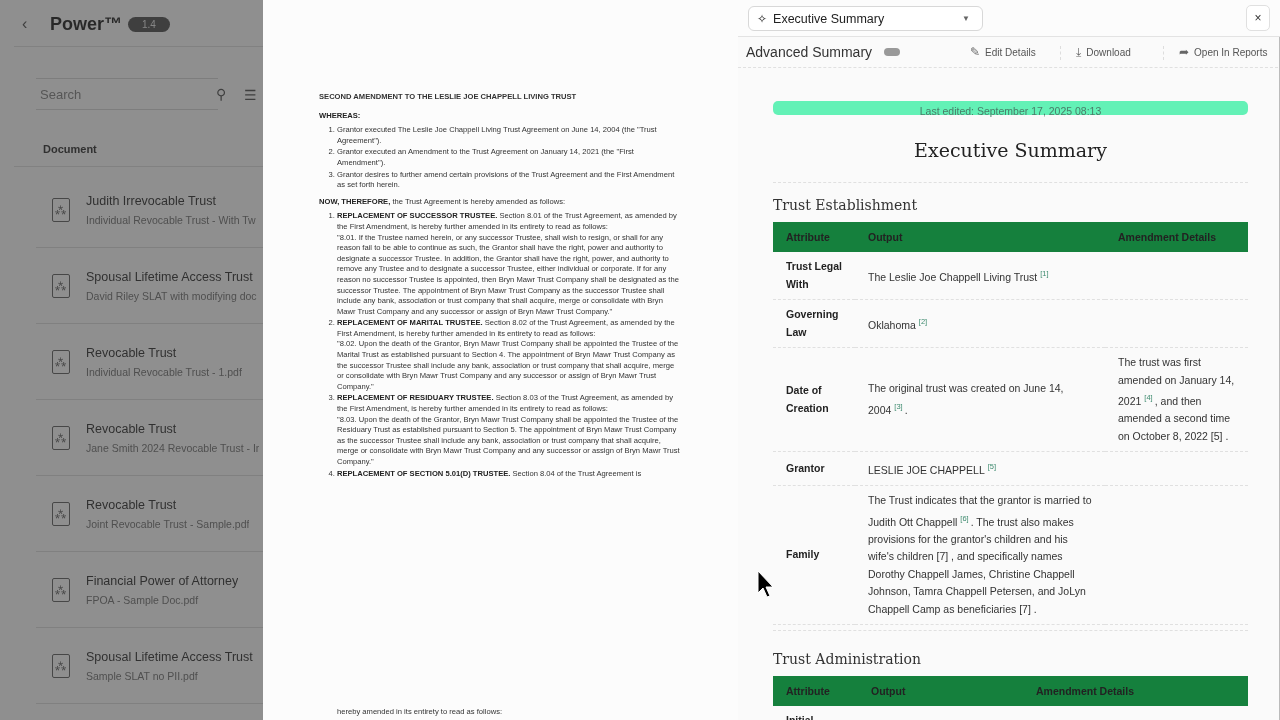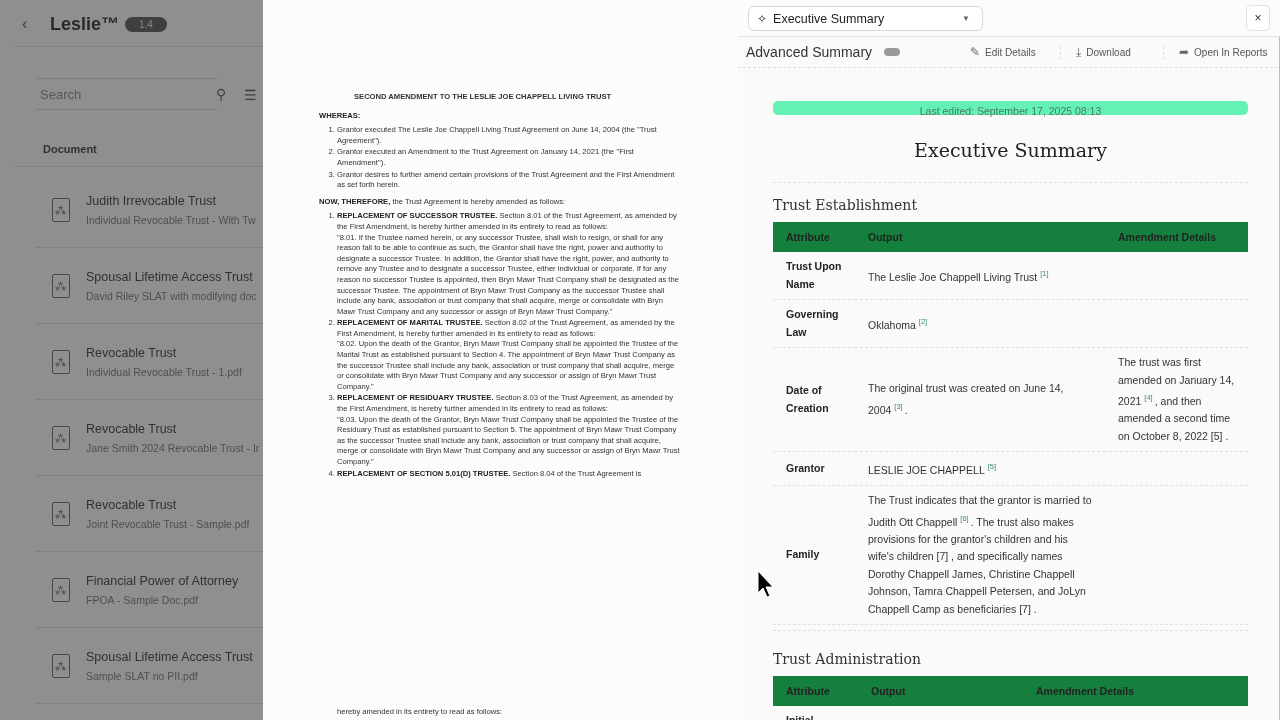--- a/index.html
+++ b/index.html
@@ -40,21 +40,21 @@
   .contacts-icon { width: 11px; height: 12px; border: 1px solid #3d8a6e; border-radius: 2px; margin-left: 8px; position: relative; }
   .contacts-icon::after { content: ""; position: absolute; left: 3px; top: 2px; width: 3px; height: 3px; border-radius: 50%; background: #3d8a6e; }
   .contacts-label { font-size: 10px; color: #3d8a6e; margin-left: 14px; flex: 1; }
   .contacts-dot { width: 6px; height: 6px; border-radius: 50%; background: #555; margin-right: 8px; }
   .collapse-btn { position: absolute; left: 435px; top: 6px; width: 22px; height: 24px; font-size: 13px; color: #888; text-align: center; line-height: 24px; border-left: 1px dashed #e5e5e5; border-right: 1px dashed #e5e5e5; }
   .dd-summary { left: 485px; width: 235px; }
   .close-btn { position: absolute; left: 983px; top: 5px; width: 24px; height: 26px; border: 1px solid #e0e0e0; border-radius: 5px; text-align: center; line-height: 24px; font-size: 12px; color: #333; background: #fff; }
 
   .doc-page { position: absolute; left: 319px; top: 92px; width: 362px; font-size: 7.6px; line-height: 10.6px; color: #333; }
   .doc-page b { color: #222; }
-  .doc-title { font-weight: bold; font-size: 7.6px; margin-bottom: 8px; margin-left: 35px; }
+  .doc-title { font-weight: bold; font-size: 7.6px; margin-bottom: 8px; }
   .doc-p { margin-bottom: 8px; }
   .doc-ol { padding-left: 18px; margin-bottom: 6px; }
   .doc-ol li { margin-bottom: 1px; }
   .doc-tail { position: absolute; left: 337px; top: 707px; font-size: 7.6px; color: #333; }
 
   
   .sum-panel { position: absolute; left: 738px; top: 37px; width: 542px; height: 683px; background: #fafafa; border-right: 1px solid #bbb; }
   .sum-toolbar { position: absolute; left: 0; top: 0; width: 540px; height: 31px; border-bottom: 1px dashed #e0e0e0; display: flex; align-items: center; }
   .adv-label { font-size: 14px; color: #333; margin-left: 8px; }
   .adv-toggle { width: 16px; height: 8px; background: #999; border-radius: 4px; margin-left: 12px; }
@@ -79,21 +79,21 @@
   .cursor { position: absolute; left: 757px; top: 570px; width: 0; height: 0; }
 </style>
 </head>
 <body>
 
 <div class="app">
 
   <aside class="sidebar">
     <div class="sb-header">
       <span class="sb-back">‹</span>
-      <span class="sb-title">Leslie™</span>
+      <span class="sb-title">Power™</span>
       <span class="sb-version">1.4</span>
     </div>
     <div class="sb-divider" style="top:46px"></div>
     <div class="sb-search">
       <input type="text" placeholder="Search" style="">
       <span class="sb-search-icon">⚲</span>
     </div>
     <span class="sb-filter">☰</span>
     <div class="sb-col-header">Document</div>
     <div class="sb-divider" style="top:166px"></div>
@@ -217,21 +217,21 @@
     <table class="tbl" style="top:185px">
       <thead>
         <tr>
           <th>Attribute</th>
           <th>Output</th>
           <th>Amendment Details</th>
         </tr>
       </thead>
       <tbody id="est-body">
           <tr>
-            <td class="attr">Trust Upon Name</td>
+            <td class="attr">Trust Legal With</td>
             <td class="out"><span>The Leslie Joe Chappell Living Trust</span><a class="cite">[1]</a><span></span></td>
             <td><span></span><span></span></td>
           </tr>
           <tr>
             <td class="attr">Governing Law</td>
             <td class="out"><span>Oklahoma</span><a class="cite">[2]</a><span></span></td>
             <td><span></span><span></span></td>
           </tr>
           <tr>
             <td class="attr">Date of Creation</td>

